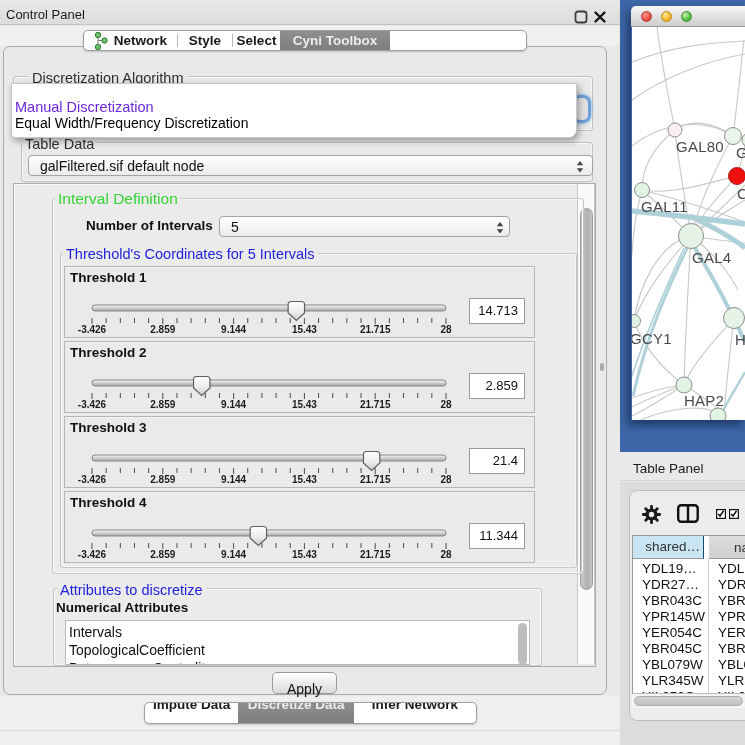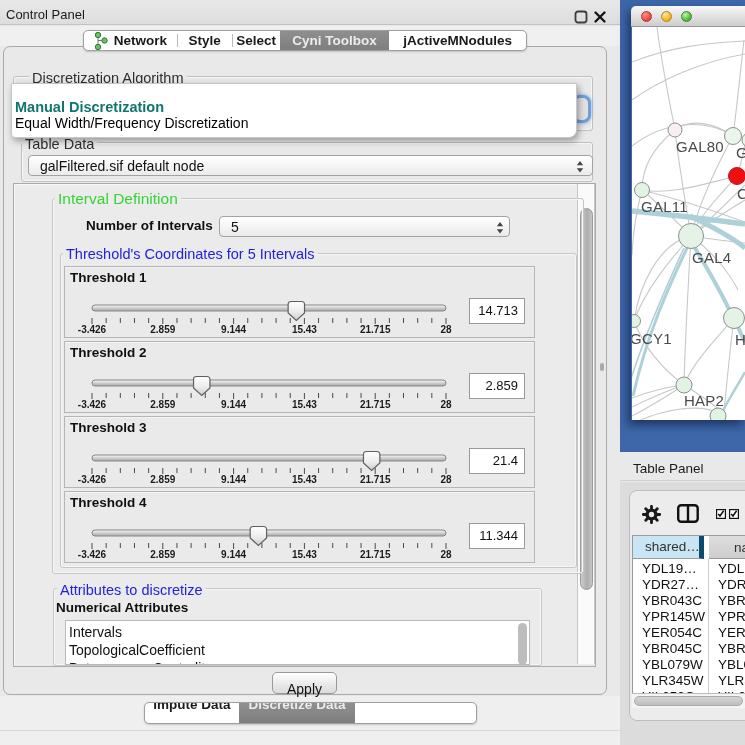--- a/index.html
+++ b/index.html
@@ -20,38 +20,38 @@
 .gbox{position:absolute;border:1px solid #c0c0c0;border-radius:3px;box-shadow:inset 0 0 0 1px #f6f6f6}
 .combo{position:absolute;background:linear-gradient(#ffffff,#ebebeb);border:1px solid #a2a2a2;border-radius:4px;font-size:14px;color:#111}
 .combo .ct{position:absolute;left:11px;top:2px}
 .carr{position:absolute;top:4px}
 .tbox{position:absolute;left:64px;width:471px;height:72px;border:1px solid #b5b5b5;background:#eaeaea;box-shadow:inset 0 1px 0 #f4f4f4}
 .tlab{position:absolute;left:5px;top:3px;font-size:13.5px;font-weight:bold;color:#101010}
 .vfield{position:absolute;left:404px;top:31px;width:56px;height:26px;background:#fff;border:1px solid #999;font-size:13px;color:#111;text-align:right;padding:4px 6px 0 0}
 .sld{display:block}
 #popup{position:absolute;left:11px;top:83px;width:566px;height:55px;background:#fff;border:1px solid #c6c6c6;border-radius:1px 1px 8px 4px;box-shadow:2px 3px 7px rgba(0,0,0,0.35);z-index:40}
 #popup .p1{position:absolute;left:0;top:0px;width:100%;text-align:center;font-size:14px;color:#aeaeae}
-#popup .p2{position:absolute;left:3px;top:15px;font-size:14.5px;font-weight:bold;color:#0f766e}
+#popup .p2{position:absolute;left:3px;top:15px;font-size:14.5px;font-weight:normal;color:#6d28d9}
 #popup .p3{position:absolute;left:3px;top:31px;font-size:14px;color:#000}
 #vscroll{position:absolute;left:577px;top:184px;width:18px;height:480px;background:#fafafa;border-left:1px solid #c6c6c6;border-right:1px solid #c6c6c6}
 #vthumb{position:absolute;left:579.5px;top:208px;width:13px;height:382px;background:linear-gradient(90deg,#cdcdcd,#aeaeae 55%,#c5c5c5);border:1px solid #9a9a9a;border-radius:7px}
 .listtxt{position:absolute;left:3px;font-size:14px;color:#111}
 #apply{position:absolute;left:272px;top:672px;width:65px;height:22px;background:linear-gradient(#ffffff,#e8e8e8 60%,#dcdcdc);border:1px solid #9a9a9a;border-radius:5px;font-size:14px;color:#111;text-align:center;padding-top:8px}
 
 #blue{position:absolute;left:620px;top:0;width:125px;height:452px;background:#3d67a8}
 #netwin{position:absolute;left:631px;top:6px;width:114px;height:414px;box-shadow:-3px 5px 9px rgba(5,15,45,0.55)}
 #nettitle{position:absolute;left:0;top:0;width:114px;height:21px;background:linear-gradient(#f8f8f8,#cdcdcd);border-bottom:1px solid #999;border-radius:5px 0 0 0}
 #netcanvas{position:absolute;left:1px;top:21px;width:113px;height:393px;background:#fff}
 .tl{position:absolute;top:5px;width:11px;height:11px;border-radius:50%}
 #tpbar{position:absolute;left:620px;top:452px;width:125px;height:29px;background:#e9e9e9;border-bottom:1px solid #d0d0d0}
 #tpbar .t{position:absolute;left:13px;top:9px;font-size:13.5px;color:#1b1b1b}
 #tparea{position:absolute;left:620px;top:482px;width:125px;height:263px;background:#dcdcdc}
 #tppanel{position:absolute;left:629px;top:490px;width:130px;height:231px;background:#ececec;border:1px solid #bdbdbd;border-radius:8px}
 #tbl{position:absolute;left:632px;top:535px;width:113px;height:173px;background:#fff;border:1px solid #9a9a9a;border-right:none;overflow:hidden}
-.hd1{position:absolute;left:0;top:0;width:71px;height:23px;background:#c9e4f2;border-right:5px solid #0c4a6e;border-bottom:1px solid #9a9a9a;font-size:13.5px;color:#333;text-align:right;padding:3px 3px 0 12px}
+.hd1{position:absolute;left:0;top:0;width:71px;height:23px;background:#c9e4f2;border-right:1px solid #0c4a6e;border-bottom:1px solid #9a9a9a;font-size:13.5px;color:#333;text-align:right;padding:3px 3px 0 12px}
 .hd2{position:absolute;left:76px;top:0;width:40px;height:23px;background:linear-gradient(#dedede,#cecece);border-bottom:1px solid #9a9a9a;font-size:13.5px;color:#333;padding:4px 0 0 25px}
 .row1{position:absolute;left:9px;width:66px;font-size:13.5px;color:#111}
 .row2{position:absolute;left:85px;width:40px;font-size:13.5px;color:#111}
 #colline{position:absolute;left:75px;top:23px;width:1px;height:150px;background:#cccccc}
 #hscroll{position:absolute;left:632px;top:693px;width:113px;height:15px;background:#f4f4f4;border-top:1px solid #bbb}
 #hthumb{position:absolute;left:2px;top:2px;width:109px;height:10px;background:linear-gradient(#d4d4d4,#bfbfbf);border:1px solid #ababab;border-radius:5px}
 
 </style></head><body>
 <div id="botarea"></div>
 <div id="titlebar">
@@ -222,25 +222,25 @@
         <path d="M4,4 V16 M4,9.5 H10" stroke="#7a7a7a" stroke-width="1" fill="none"></path>
         <circle cx="4" cy="4" r="2.7" fill="#6cbf6c" stroke="#2d7d2d" stroke-width="1"></circle>
         <circle cx="4" cy="16" r="2.7" fill="#6cbf6c" stroke="#2d7d2d" stroke-width="1"></circle>
         <circle cx="10.5" cy="9.5" r="2.7" fill="#6cbf6c" stroke="#2d7d2d" stroke-width="1"></circle>
       </svg>Network</div>
 <div class="sep"></div>
 <div class="seg" style="width:54px">Style</div>
 <div class="sep"></div>
 <div class="seg" style="width:47px">Select</div>
 <div class="seg sel" style="width:110px">Cyni Toolbox</div>
-<div class="seg" style="width:137px">jActiveMNodules</div>
 </div>
 <div class="tabbar bt" style="left:144px;top:702px;width:333px;height:22px;box-shadow:0 1px 2px rgba(0,0,0,0.18)">
 <div class="seg" style="width:94px">Impute Data</div>
 <div class="seg sel" style="width:116px">Discretize Data</div>
+<div class="seg" style="width:123px">Infer Network</div>
 </div>
 <div id="popup">
     <div class="p2">Manual Discretization</div>
     <div class="p3">Equal Width/Frequency Discretization</div>
   </div>
 <div class="abs" style="left:600px;top:363px;width:4px;height:8px;background:#a9a9a9;border-radius:2px"></div>
 <div id="blue"></div>
 <div id="netwin">
 <div id="nettitle">
 <div class="tl" style="left:10px;background:radial-gradient(circle at 35% 30%,#ff9990,#ee4b42 60%,#c73a32);border:1px solid #ad3833"></div>

